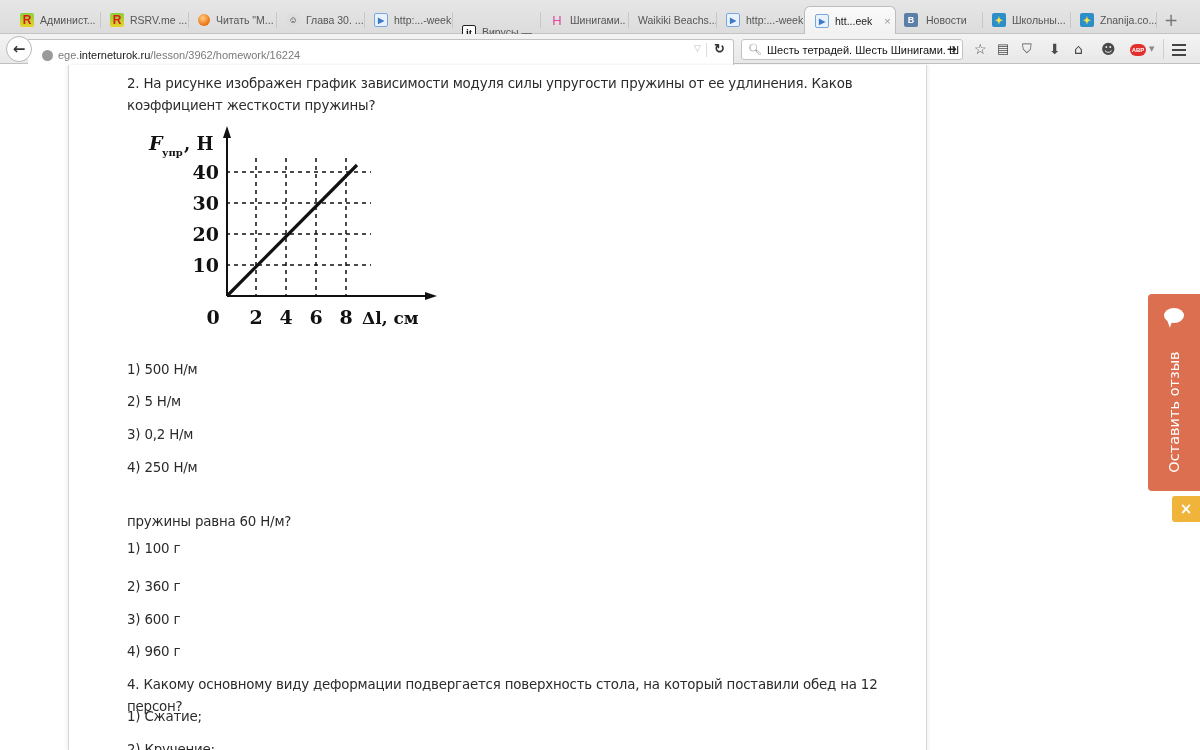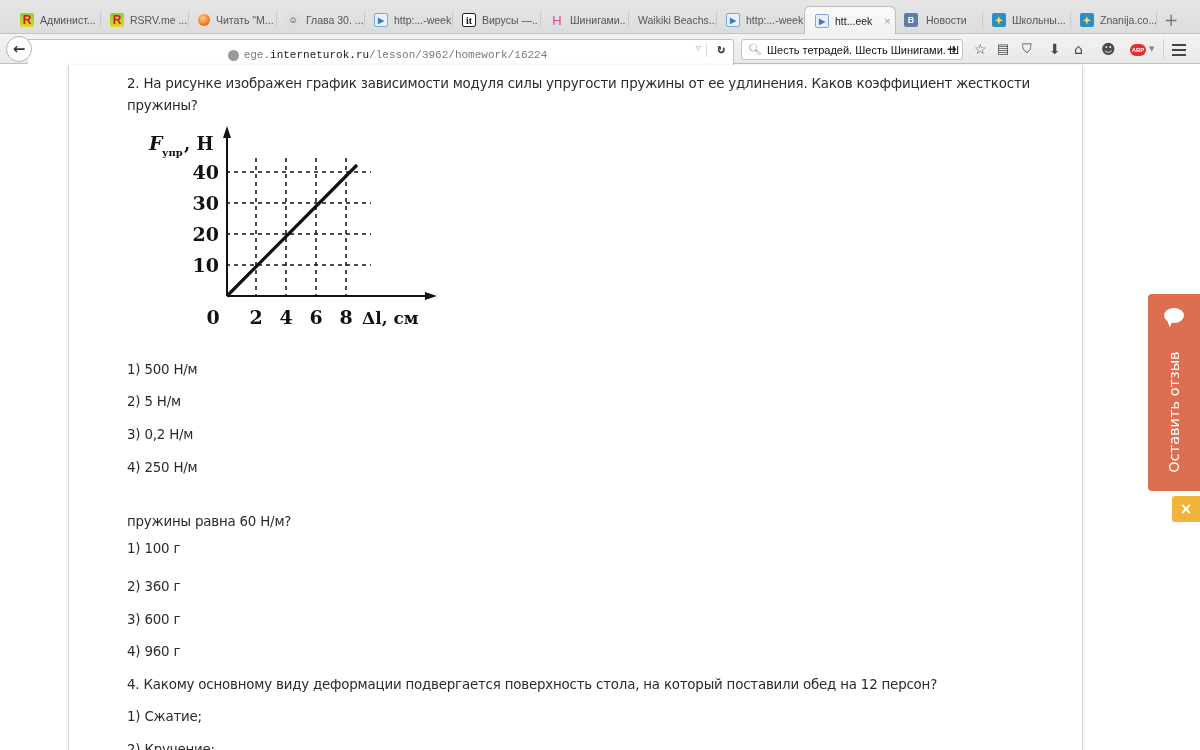--- a/index.html
+++ b/index.html
@@ -43,21 +43,21 @@
   }
   .back-btn {
     position: absolute; left: 6px; top: 2px; width: 26px; height: 26px; border-radius: 50%;
     background: #fff; border: 1px solid #b7b7b7; display: flex; align-items: center; justify-content: center;
     font-size: 15px; color: #333; font-weight: bold;
   }
   .urlbar {
     position: absolute; left: 28px; top: 5px; width: 706px; height: 32px;
     background: #fff; border: 1px solid #c2c2c2; border-left: none; border-radius: 0 3px 3px 0;
     display: flex; align-items: center; padding-left: 8px;
-    font-family: Liberation Mono, monospace; font-size: 11px; color: #7a7a7a; justify-content: center;
+    font-family: Liberation Sans, sans-serif; font-size: 11px; color: #7a7a7a;
   }
   .urlbar .globe { width: 11px; height: 11px; border-radius: 50%; background: #9a9a9a; margin-right: 5px; }
   .urlbar .domain { color: #1a1a1a; }
   .urlbar .drop { position: absolute; right: 32px; top: 3px; color: #bbb; font-size: 9px; }
   .urlbar .vsep { position: absolute; right: 26px; top: 3px; width: 1px; height: 14px; background: #ddd; }
   .urlbar .reload { position: absolute; right: 8px; top: 1px; font-size: 13px; color: #333; font-weight: bold; }
   .searchbar {
     position: absolute; left: 741px; top: 5px; width: 222px; height: 21px;
     background: #fff; border: 1px solid #c2c2c2; border-radius: 3px;
     display: flex; align-items: center; padding-left: 6px; gap: 5px;
@@ -69,21 +69,21 @@
   .abp { position: absolute; left: 1130px; top: 10px; width: 16px; height: 12px; border-radius: 6px; background: #e42f2f;
          color: #fff; font-size: 6px; font-weight: bold; display: flex; align-items: center; justify-content: center; font-family: "Liberation Sans", sans-serif; }
   .abp-caret { position: absolute; left: 1149px; top: 11px; font-size: 7px; color: #888; }
   .nav-sep { position: absolute; left: 1163px; top: 5px; width: 1px; height: 20px; background: #cfcfcf; }
   .hamb { position: absolute; left: 1172px; top: 10px; width: 14px; }
   .hamb span { display: block; height: 2px; background: #444; margin-bottom: 3px; }
 
   
   .viewport { position: absolute; left: 0; top: 65px; width: 1200px; height: 685px; background: #fff; }
   .content-col {
-    position: absolute; left: 68px; top: 0; width: 1015px; height: 685px;
+    position: absolute; left: 68px; top: 0; width: 859px; height: 685px;
     border-left: 1px solid #d8d8d8; border-right: 1px solid #d8d8d8;
     box-shadow: -2px 0 3px rgba(0,0,0,0.05), 2px 0 3px rgba(0,0,0,0.05);
   }
   .text {
     position: absolute; left: 58px; font-family: "DejaVu Sans", sans-serif; font-size: 13.4px; color: #2b2b2b;
     line-height: 22px; letter-spacing: -0.2px;
   }
 
   
   .graph { position: absolute; left: 118px; top: 55px; width: 320px; height: 220px; }
@@ -128,21 +128,21 @@
   <div class="tab" style="left:280px;width:84px;">
     <span class="ico ico-face">☺</span>
     <span>Глава 30. ...</span>
   </div>
   <div class="tab-sep" style="left:364px"></div>
   <div class="tab" style="left:368px;width:84px;">
     <span class="ico ico-play">▶</span>
     <span>http:...-week</span>
   </div>
   <div class="tab-sep" style="left:452px"></div>
-  <div class="tab" style="left:456px;width:82px;">
+  <div class="tab" style="left:456px;width:82px;margin-top:12px;">
     <span class="ico ico-it">it</span>
     <span>Вирусы —...</span>
   </div>
   <div class="tab-sep" style="left:540px"></div>
   <div class="tab" style="left:544px;width:82px;">
     <span class="ico ico-h">H</span>
     <span>Шинигами...</span>
   </div>
   <div class="tab-sep" style="left:628px"></div>
   <div class="tab" style="left:632px;width:86px;">

